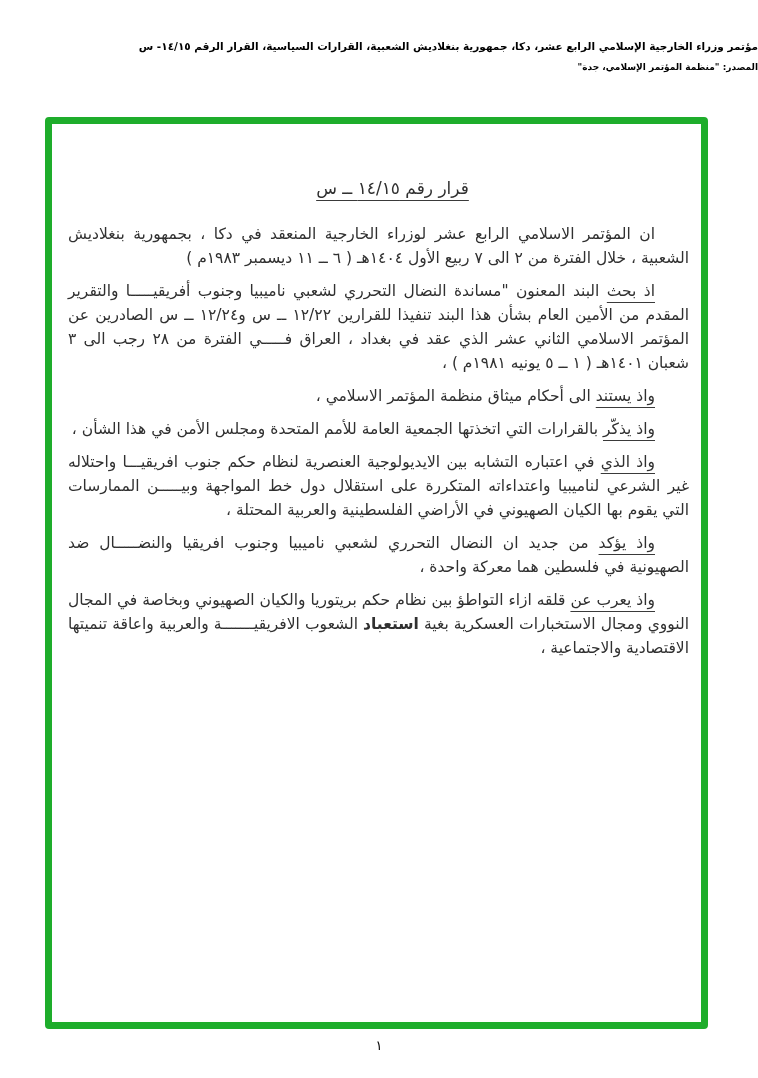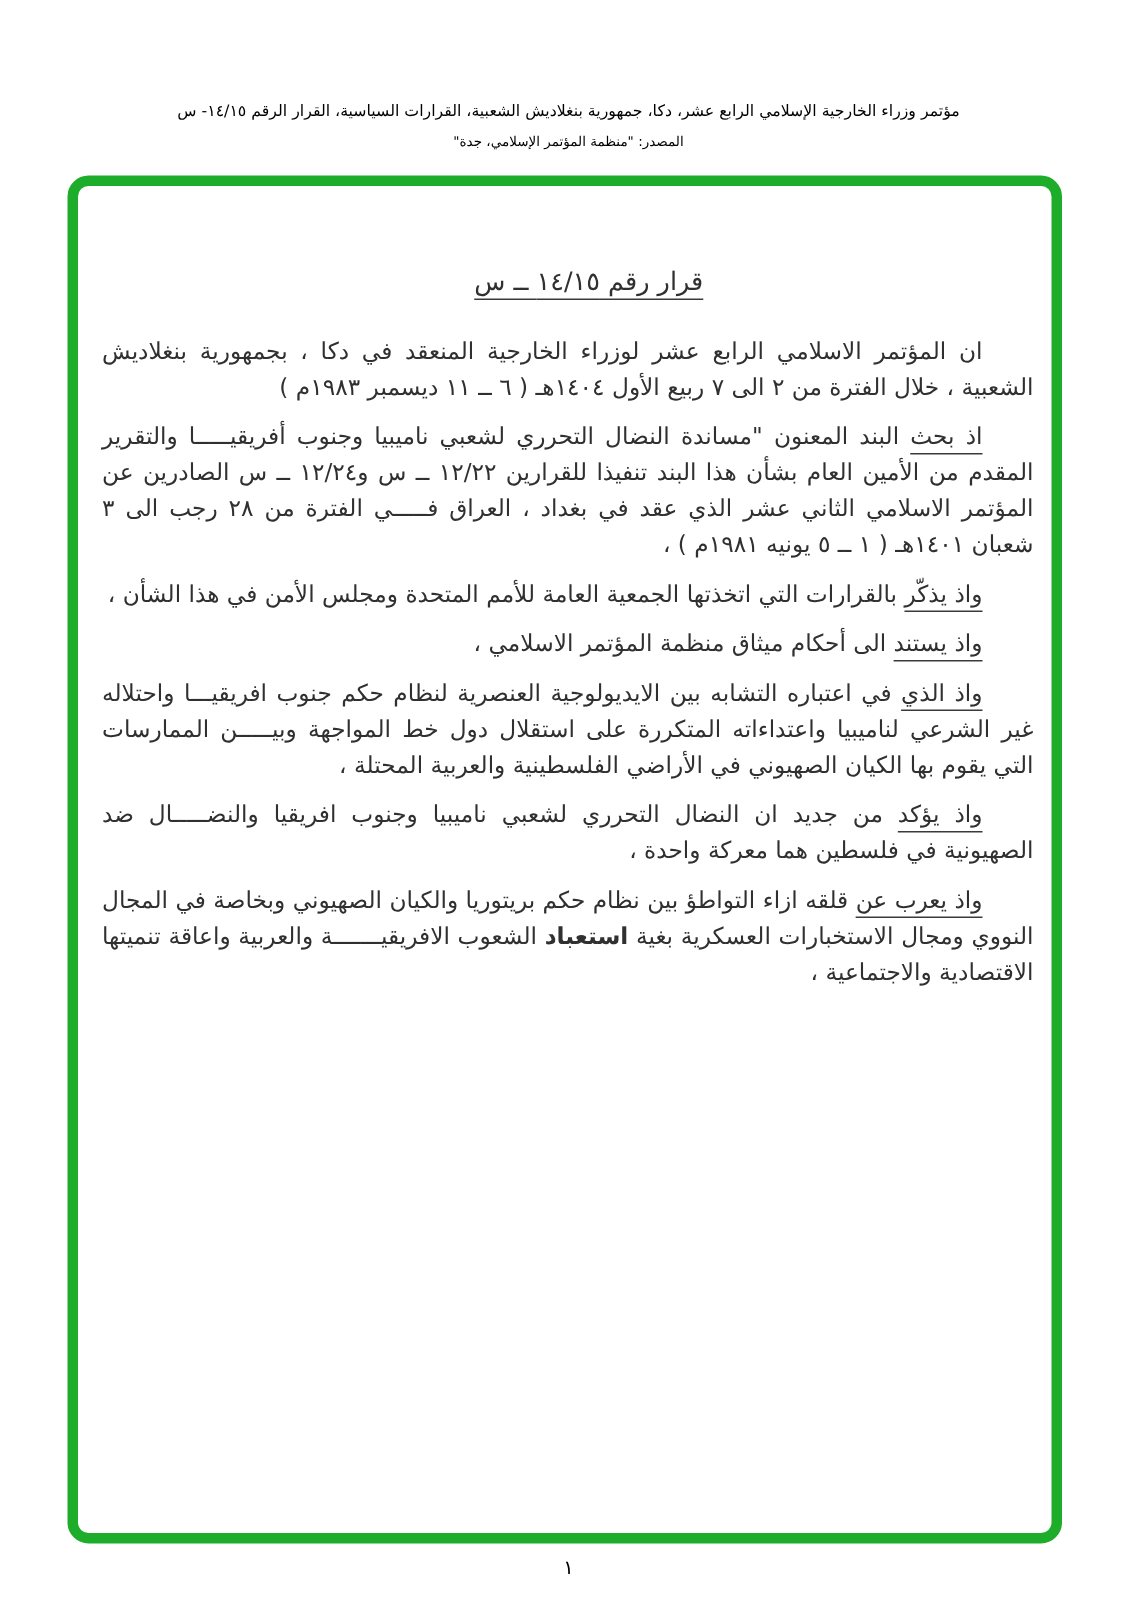--- a/index.html
+++ b/index.html
@@ -13,37 +13,35 @@
     position: relative;
     overflow: hidden;
     color: #000;
   }
 
   
   .top-header {
     position: absolute;
     top: 40px;
     left: 0; right: 0;
-    text-align: center;
-    font-weight: normal;
+    font-weight: bold;
     color: #000;
-    margin-top: 28px;
   }
   .hline1 { font-size: 10.5px; letter-spacing: 0px; }
   .hline2 { font-size: 9px; margin-top: 10px; }
 
   
   .green-box {
     position: absolute;
     top: 117px;
     left: 45px;
     width: 663px;
     height: 912px;
     border: 7px solid #1EAD2B;
-    border-radius: 14px;
+    border-radius: 4px;
     padding: 54px 12px 0 16px;
     color: #303030;
   }
 
   .doc-title-wrap {
     text-align: center;
     transform: translateX(14px);
     margin-bottom: 20px;
   }
   .title-text {
@@ -102,23 +100,23 @@
   </div>
 
   <div class="subtitle-block">
   </div>
 
   <div class="body-text">
     <p class="para"><span class="lead u"></span><span>ان المؤتمر الاسلامي الرابع عشر لوزراء الخارجية المنعقد في دكا ، بجمهورية بنغلاديش الشعبية ، خلال الفترة من ٢ الى ٧ ربيع الأول ١٤٠٤هـ ( ٦ ــ ١١ ديسمبر ١٩٨٣م )</span><span class="b"></span><span></span></p>
 
     <p class="para"><span class="lead u">اذ بحث</span><span> البند المعنون "مساندة النضال التحرري لشعبي ناميبيا وجنوب أفريقيـــــا والتقرير المقدم من الأمين العام بشأن هذا البند تنفيذا للقرارين ١٢/٢٢ ــ س و١٢/٢٤ ــ س الصادرين عن المؤتمر الاسلامي الثاني عشر الذي عقد في بغداد ، العراق فـــــي الفترة من ٢٨ رجب الى ٣ شعبان ١٤٠١هـ ( ١ ــ ٥ يونيه ١٩٨١م ) ،</span><span class="b"></span><span></span></p>
 
+    <p class="para"><span class="lead u">واذ يستند</span><span> الى أحكام ميثاق منظمة المؤتمر الاسلامي ،</span><span class="b"></span><span></span></p>
+
     <p class="para"><span class="lead u">واذ يذكّر</span><span> بالقرارات التي اتخذتها الجمعية العامة للأمم المتحدة ومجلس الأمن في هذا الشأن ،</span><span class="b"></span><span></span></p>
-
-    <p class="para"><span class="lead u">واذ يستند</span><span> الى أحكام ميثاق منظمة المؤتمر الاسلامي ،</span><span class="b"></span><span></span></p>
 
     <p class="para"><span class="lead u">واذ الذي</span><span> في اعتباره التشابه بين الايديولوجية العنصرية لنظام حكم جنوب افريقيـــا واحتلاله غير الشرعي لناميبيا واعتداءاته المتكررة على استقلال دول خط المواجهة وبيـــــن الممارسات التي يقوم بها الكيان الصهيوني في الأراضي الفلسطينية والعربية المحتلة ،</span><span class="b"></span><span></span></p>
 
     <p class="para"><span class="lead u">واذ يؤكد</span><span> من جديد ان النضال التحرري لشعبي ناميبيا وجنوب افريقيا والنضـــــال ضد الصهيونية في فلسطين هما معركة واحدة ،</span><span class="b"></span><span></span></p>
 
     <p class="para"><span class="lead u">واذ يعرب عن</span><span> قلقه ازاء التواطؤ بين نظام حكم بريتوريا والكيان الصهيوني وبخاصة في المجال النووي ومجال الاستخبارات العسكرية بغية </span><span class="b">استعباد</span><span> الشعوب الافريقيـــــــة والعربية واعاقة تنميتها الاقتصادية والاجتماعية ،</span></p>
   </div>
 
 </div>
 

